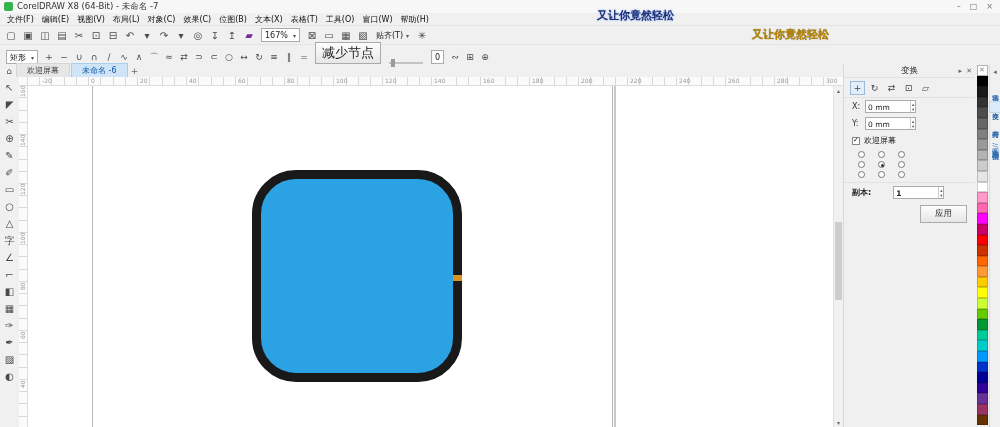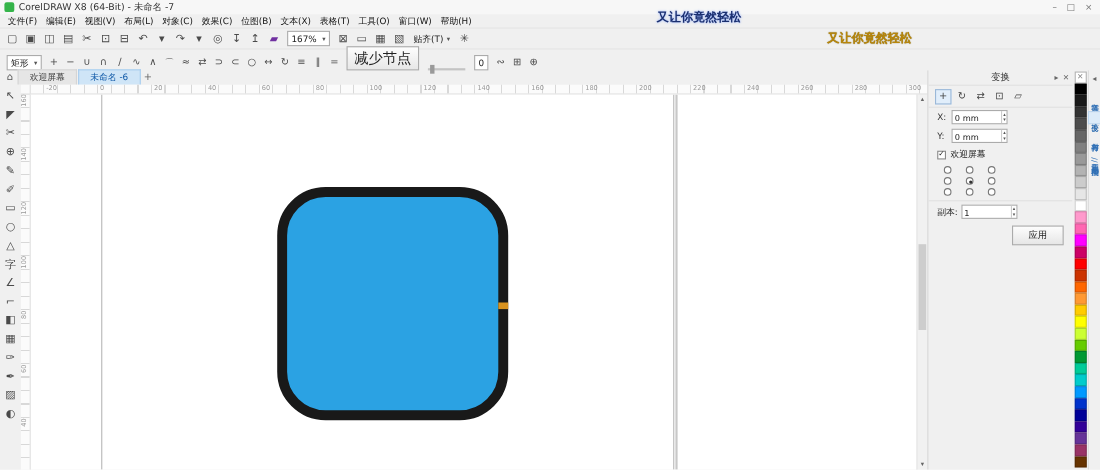--- a/index.html
+++ b/index.html
@@ -85,21 +85,21 @@
 .field-label{width:10px;color:#333;}
 .spin{display:flex;border:1px solid #ababab;background:#fff;height:13px;align-items:flex-end;}
 .spin .val{width:44px;font-size:7.5px;padding:0 2px;color:#222;}
 .spin .updown{display:flex;flex-direction:column;border-left:1px solid #ccc;height:100%;justify-content:center;}
 .spin .updown span{font-size:4.5px;line-height:5px;color:#555;padding:0 1px;}
 .cb-row{display:flex;align-items:center;gap:4px;padding:3px 8px;}
 .cb{width:8px;height:8px;border:1px solid #888;background:#fff;display:flex;align-items:center;justify-content:center;font-size:7px;color:#222;line-height:7px;}
 .anchor-grid{display:grid;grid-template-columns:repeat(3,12px);gap:3px 8px;padding:2px 14px 4px;}
 .radio{width:7px;height:7px;border:1px solid #777;border-radius:50%;background:#fff;position:relative;}
 .radio[data-checked="true"]::after{content:"";position:absolute;left:1.5px;top:1.5px;width:3px;height:3px;border-radius:50%;background:#333;}
-.copies-row{display:flex;align-items:center;gap:3px;padding:3px 8px;border-top:1px solid #e2e2e2;}
+.copies-row{display:flex;align-items:center;gap:22px;padding:3px 8px;border-top:1px solid #e2e2e2;font-weight:bold;}
 .apply-row{display:flex;justify-content:flex-end;padding:3px 8px;}
 .apply-btn{border:1px solid #ababab;background:linear-gradient(#fdfdfd,#e6e6e6);padding:2px 14px;font-size:8.5px;text-align:center;}
 
 
 .palette{width:14px;background:#f0f0f0;display:flex;flex-direction:column;align-items:center;padding-top:1px;flex:0 0 auto;}
 .swatch{width:11px;height:10.6px;border:1px solid rgba(0,0,0,.18);flex:0 0 auto;}
 .none-swatch{width:11px;height:10.6px;border:1px solid rgba(0,0,0,.3);background:#fff;display:flex;align-items:center;justify-content:center;font-size:7px;color:#888;flex:0 0 auto;}
 
 
 .sidetabs{width:11px;background:#f0f0f0;border-left:1px solid #ddd;display:flex;flex-direction:column;align-items:center;gap:8px;padding-top:4px;flex:0 0 auto;}

